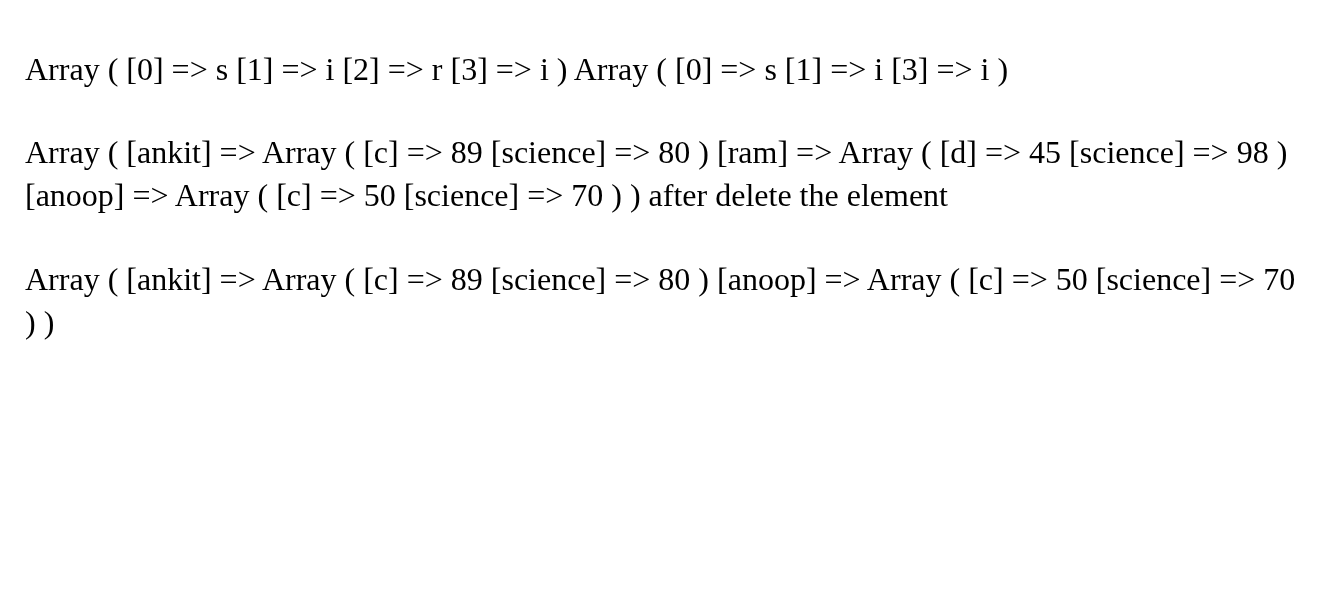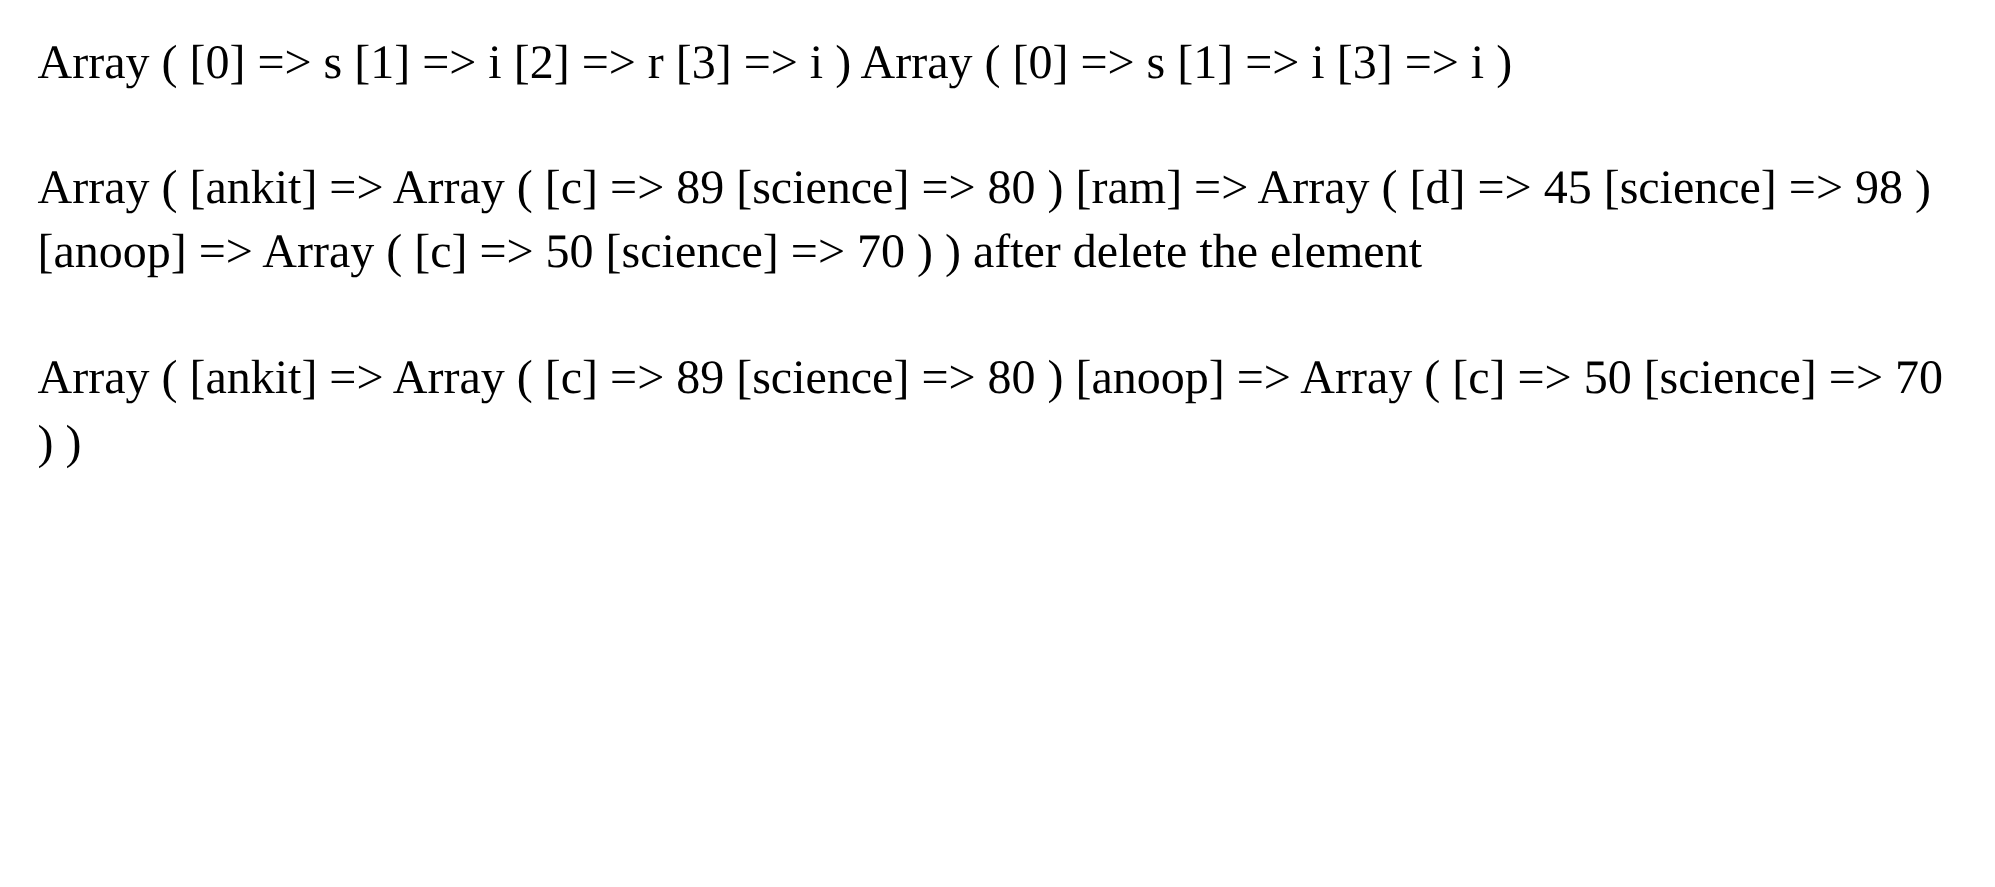--- a/index.html
+++ b/index.html
@@ -9,20 +9,21 @@
     font-size: 32px;
     line-height: 1.35;
     color: #000;
     background: #fff;
     width: 1330px;
     height: 591px;
     box-sizing: border-box;
   }
   .para {
     margin-bottom: 40px;
+    margin-top: 28px;
   }
   .para:last-child {
     margin-bottom: 0;
   }
 </style>
 </head>
 <body>
 
 <div class="para">Array ( [0] =&gt; s [1] =&gt; i [2] =&gt; r [3] =&gt; i ) Array ( [0] =&gt; s [1] =&gt; i [3] =&gt; i )</div>
 <div class="para">Array ( [ankit] =&gt; Array ( [c] =&gt; 89 [science] =&gt; 80 ) [ram] =&gt; Array ( [d] =&gt; 45 [science] =&gt; 98 ) [anoop] =&gt; Array ( [c] =&gt; 50 [science] =&gt; 70 ) ) after delete the element</div>

